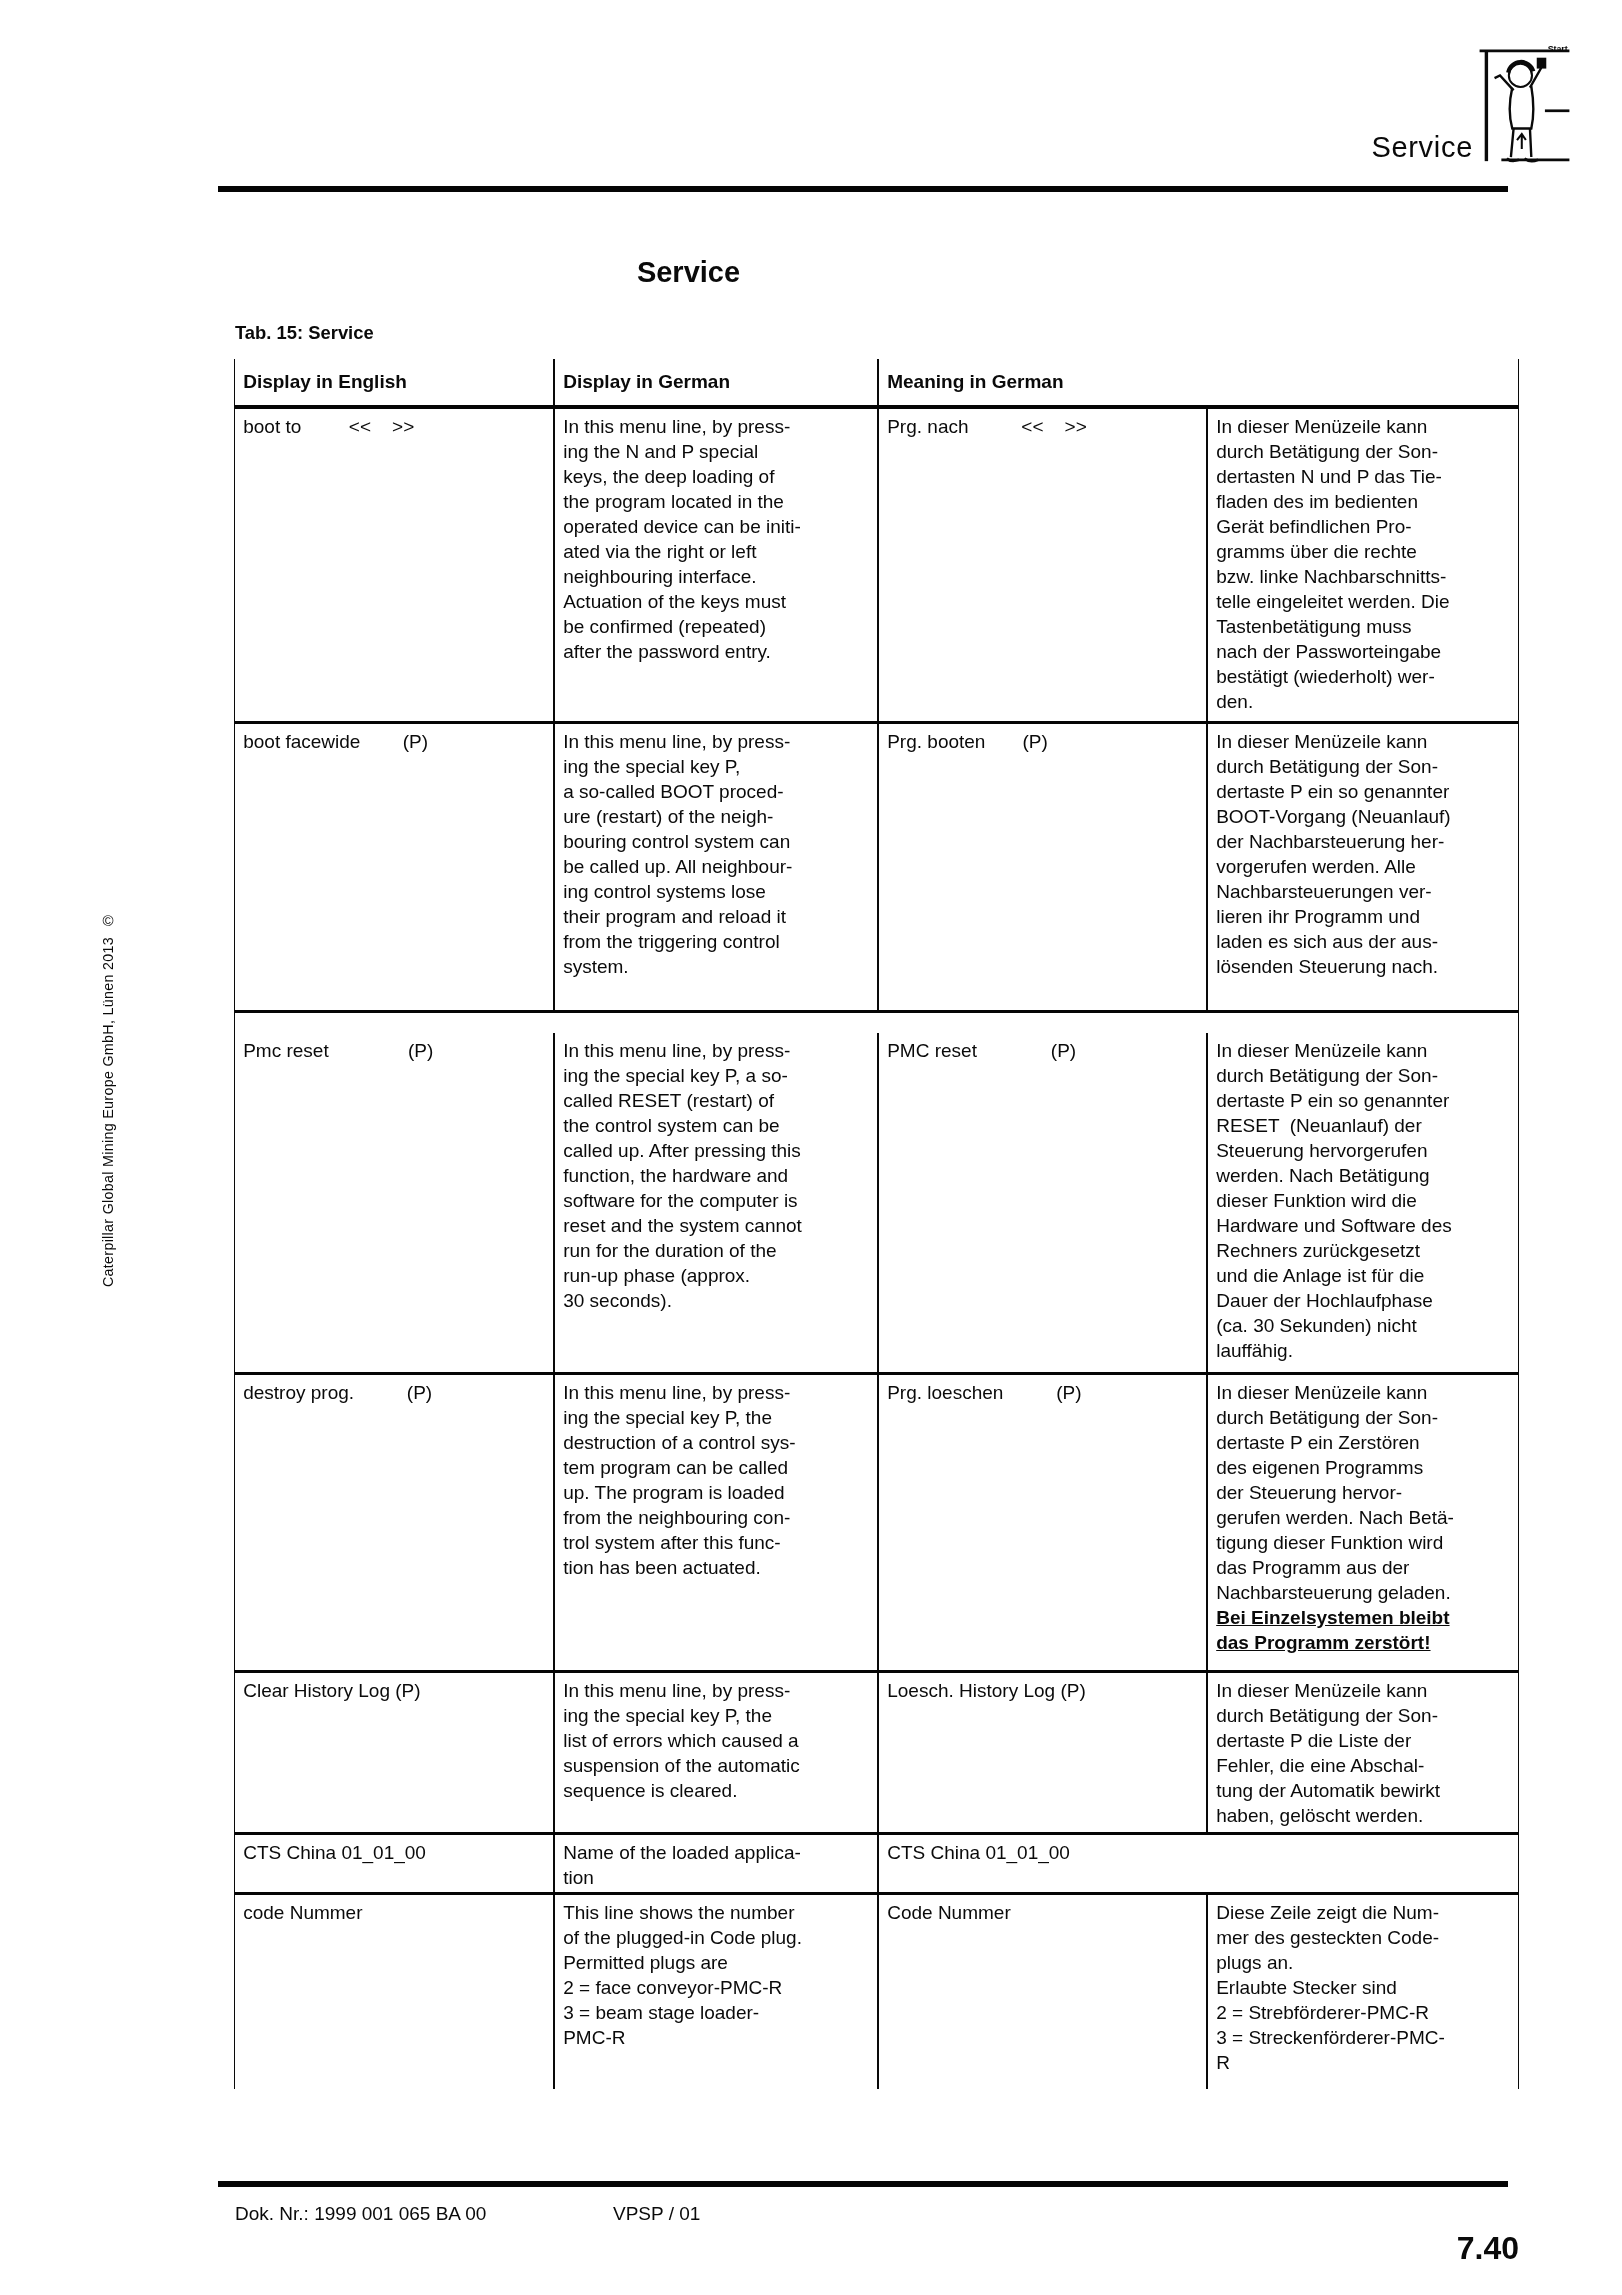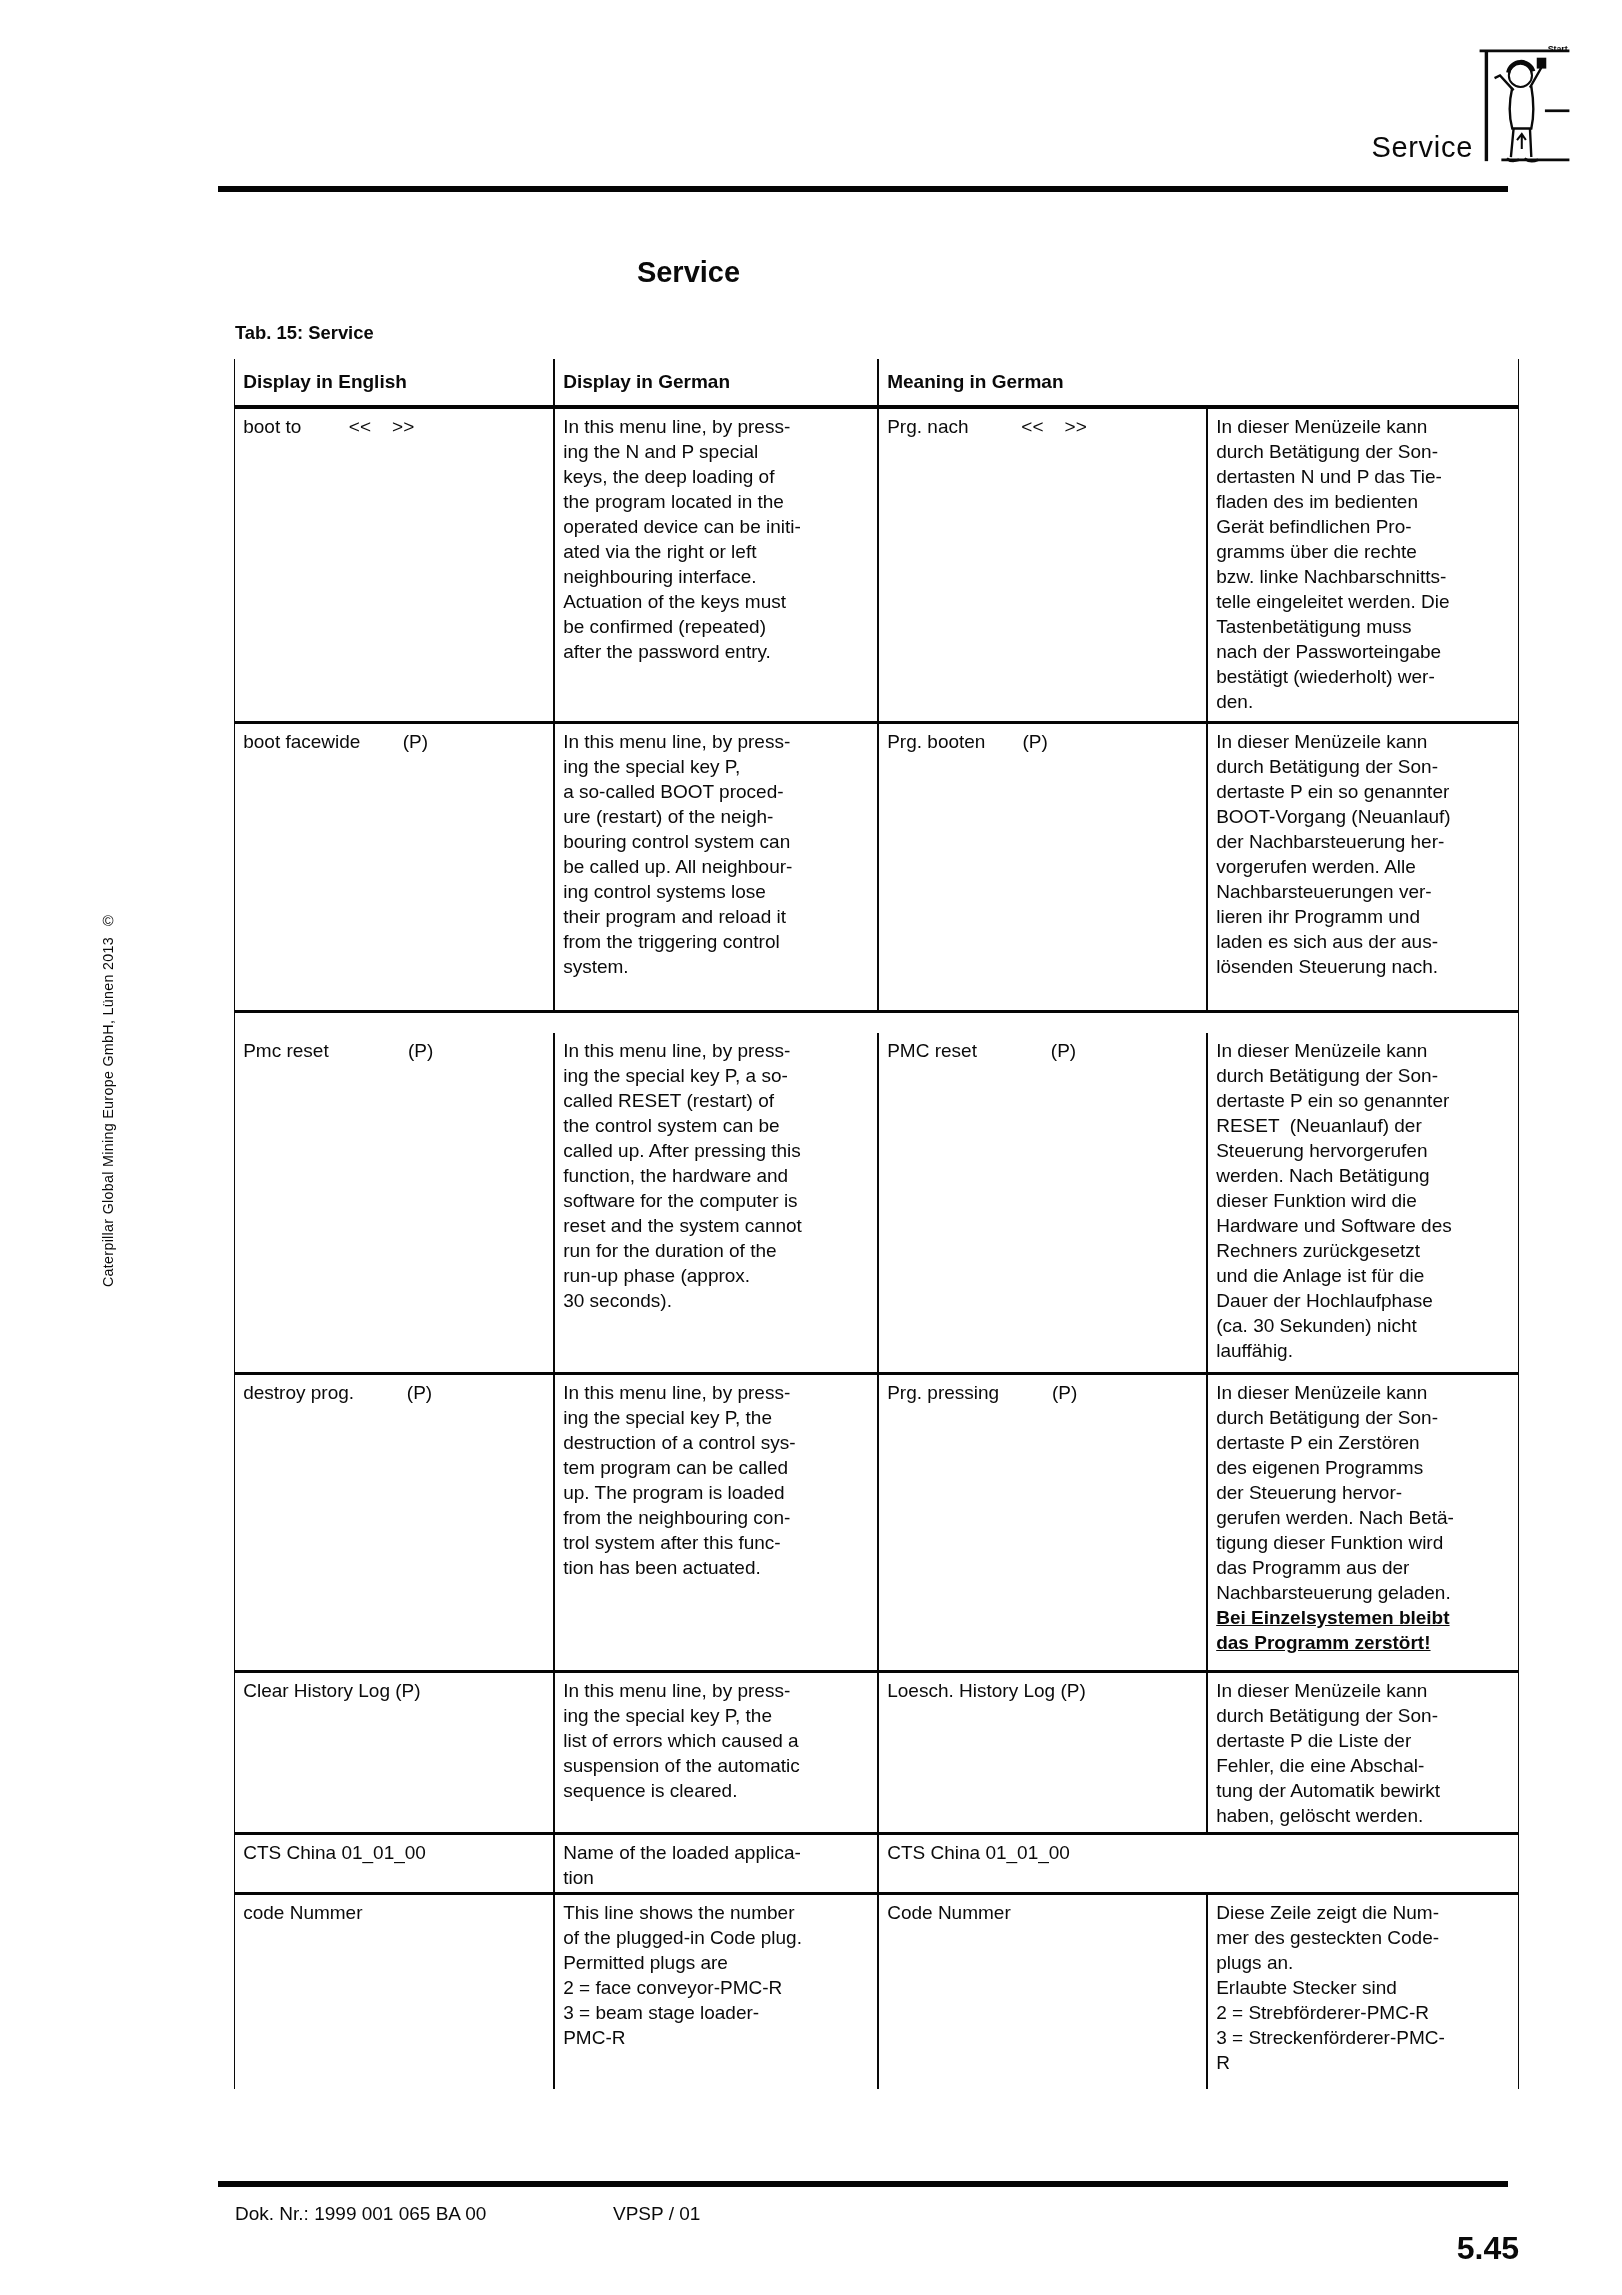--- a/index.html
+++ b/index.html
@@ -220,21 +220,21 @@
     <div class="t-row r3">
       <div class="t-cell"><span>destroy prog.          (P)</span></div>
       <div class="t-cell"><span>In this menu line, by press-
 ing the special key P, the
 destruction of a control sys-
 tem program can be called
 up. The program is loaded
 from the neighbouring con-
 trol system after this func-
 tion has been actuated.</span></div>
-      <div class="t-cell"><span>Prg. pressing          (P)</span></div>
+      <div class="t-cell"><span>Prg. loeschen          (P)</span></div>
       <div class="t-cell"><span>In dieser Menüzeile kann
 durch Betätigung der Son-
 dertaste P ein Zerstören
 des eigenen Programms
 der Steuerung hervor-
 gerufen werden. Nach Betä-
 tigung dieser Funktion wird
 das Programm aus der
 Nachbarsteuerung geladen.</span><span class="emph">Bei Einzelsystemen bleibt
 das Programm zerstört!</span></div>
@@ -279,16 +279,16 @@
 2 = Strebförderer-PMC-R
 3 = Streckenförderer-PMC-
 R</span><span class="emph"></span></div>
     </div>
 
   </div>
 
   <div class="ftr-rule"></div>
   <div class="ftr-dok">Dok. Nr.: 1999 001 065 BA 00</div>
   <div class="ftr-ver">VPSP / 01</div>
-  <div class="ftr-page">5.45</div>
+  <div class="ftr-page">7.40</div>
 
 </div>
 
 
 </body></html>

